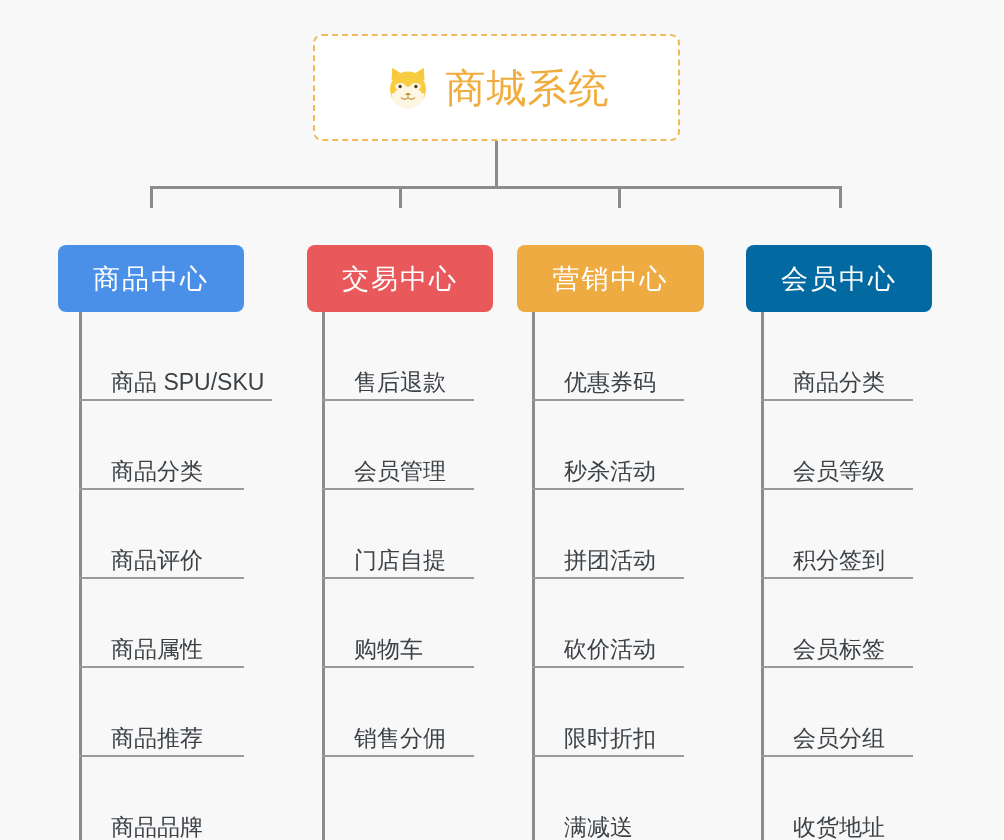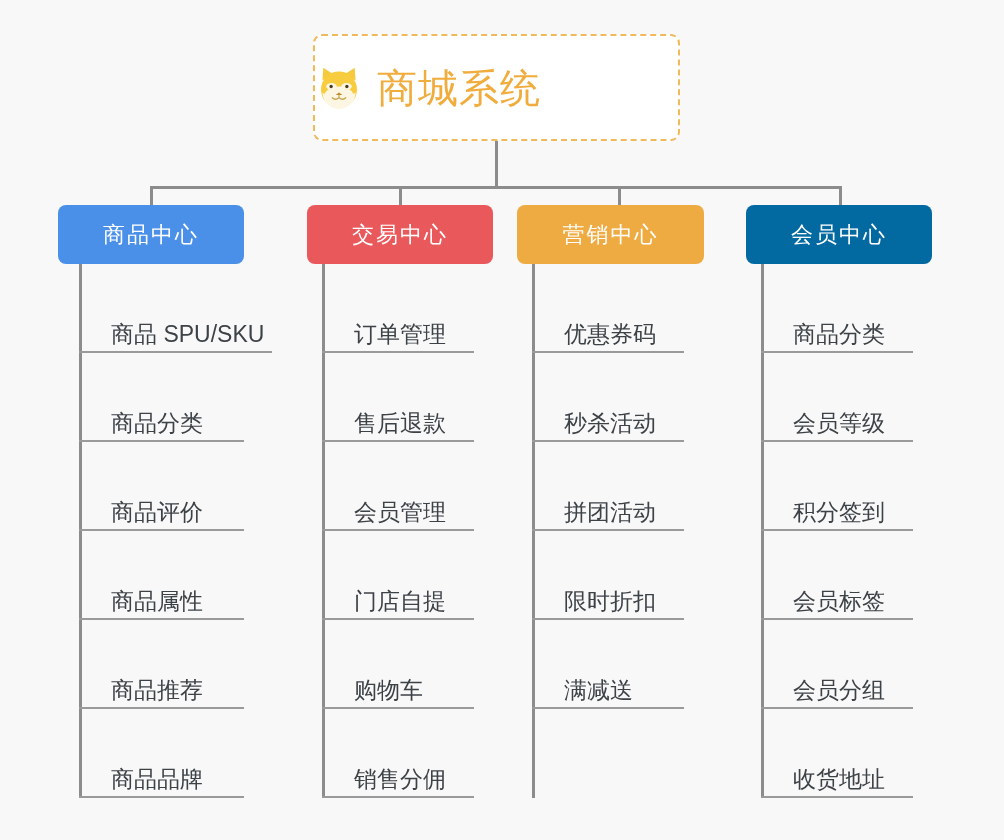--- a/index.html
+++ b/index.html
@@ -28,20 +28,21 @@
     left: 313px;
     top: 34px;
     width: 367px;
     height: 107px;
     box-sizing: border-box;
     background: #ffffff;
     border: 2px dashed #f0b95a;
     border-radius: 9px;
     display: flex;
     align-items: center;
+    justify-content: center;
     gap: 14px;
   }
   .root-icon {
     width: 48px;
     height: 48px;
     display: block;
     flex: 0 0 auto;
   }
   .root-title {
     font-size: 40px;
@@ -59,29 +60,30 @@
   .conn-v { width: 3px; }
   .conn-h { height: 3px; }
 
   
   .column {
     position: absolute;
     top: 205px;
   }
   .cat-header {
     box-sizing: border-box;
-    height: 59px;
+    height: 67px;
     border-radius: 8px;
     display: flex;
     align-items: center;
     justify-content: center;
     color: #ffffff;
-    font-size: 22px;
+    font-size: 27px;
     letter-spacing: 2px;
     white-space: nowrap;
+    margin-top: 40px;
   }
 
   .leaf-list {
     position: relative;
     margin-top: 0;
     padding-top: 0;
   }
   
   .spine {
     position: absolute;
@@ -190,24 +192,20 @@
           </div>
         </div>
       </div>
       <div class="column" style="left: 307px;">
         <div class="cat-header c-red" style="width: 186px;">
           <span>交易中心</span>
         </div>
         <div class="leaf-list" style="margin-left: 15px;">
           <div class="spine" style="height: 534px;"></div>
           <div class="leaf">
-            <span class="leaf-label">订单管理</span>
-            <div class="leaf-underline" style="width: 152px;"></div>
-          </div>
-          <div class="leaf">
             <span class="leaf-label">售后退款</span>
             <div class="leaf-underline" style="width: 152px;"></div>
           </div>
           <div class="leaf">
             <span class="leaf-label">会员管理</span>
             <div class="leaf-underline" style="width: 152px;"></div>
           </div>
           <div class="leaf">
             <span class="leaf-label">门店自提</span>
             <div class="leaf-underline" style="width: 152px;"></div>
@@ -234,20 +232,24 @@
           </div>
           <div class="leaf">
             <span class="leaf-label">秒杀活动</span>
             <div class="leaf-underline" style="width: 152px;"></div>
           </div>
           <div class="leaf">
             <span class="leaf-label">拼团活动</span>
             <div class="leaf-underline" style="width: 152px;"></div>
           </div>
           <div class="leaf">
+            <span class="leaf-label">砍价活动</span>
+            <div class="leaf-underline" style="width: 152px;"></div>
+          </div>
+          <div class="leaf">
             <span class="leaf-label">限时折扣</span>
             <div class="leaf-underline" style="width: 152px;"></div>
           </div>
           <div class="leaf">
             <span class="leaf-label">满减送</span>
             <div class="leaf-underline" style="width: 152px;"></div>
           </div>
         </div>
       </div>
       <div class="column" style="left: 746px;">

